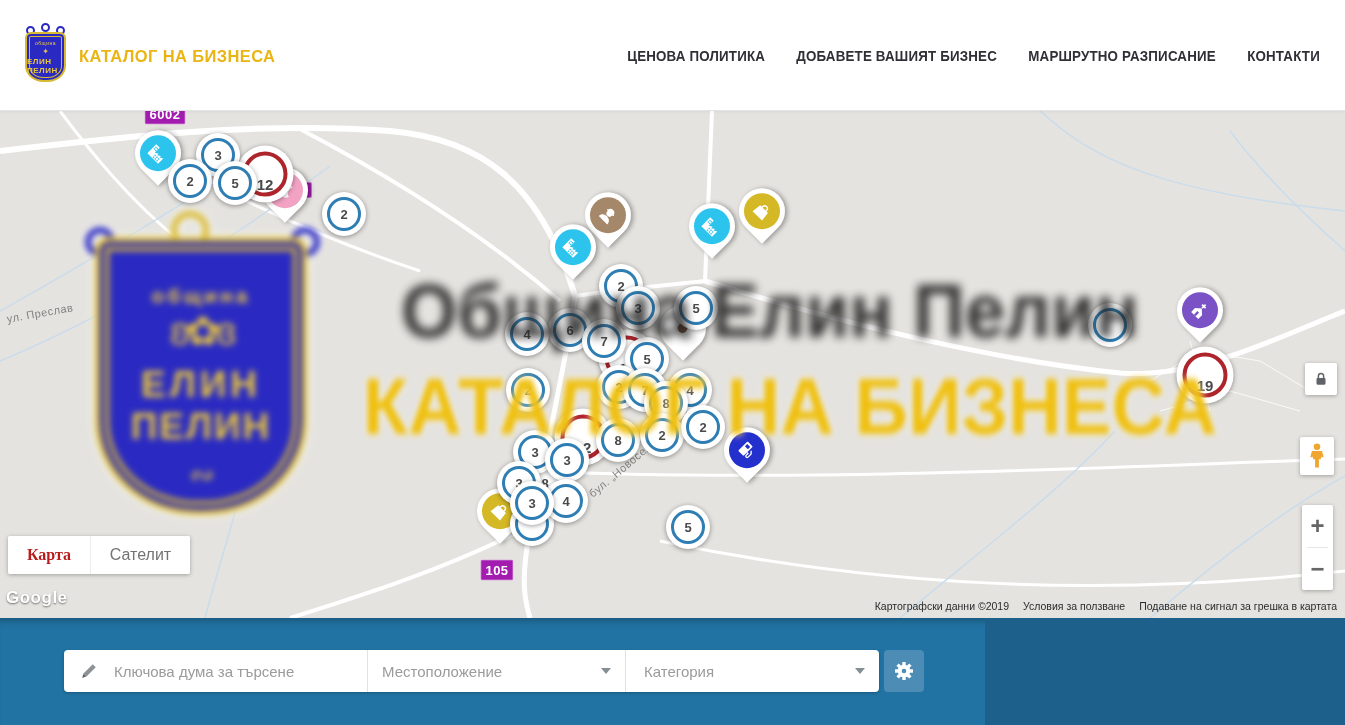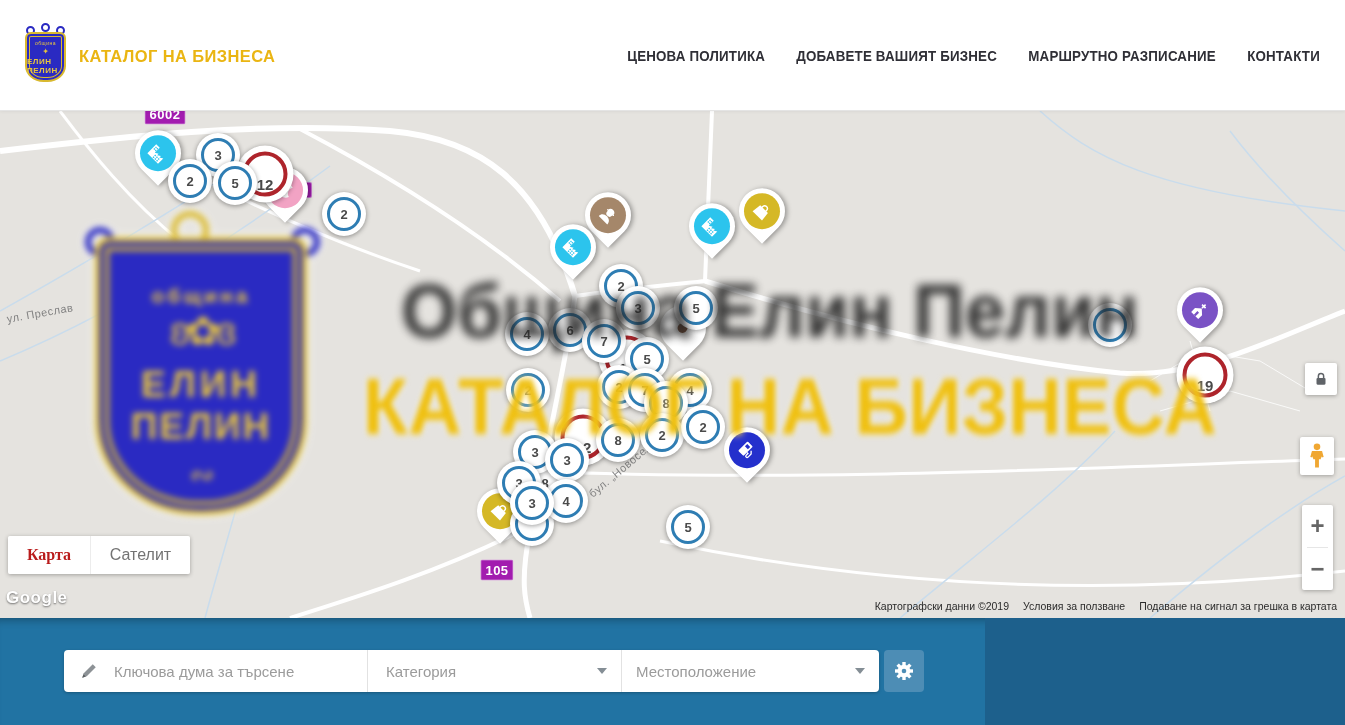--- a/index.html
+++ b/index.html
@@ -536,26 +536,26 @@
   <div class="darkpanel"></div>
 
   <div class="fields">
     <div class="field f-key">
       <svg width="18" height="18" viewBox="0 0 24 24">
         <path d="M3 21l2-6L17 3l4 4L9 19z" fill="#8d9296"></path>
         <path d="M3 21l1.6-4.8 3.2 3.2z" fill="#5c6063"></path>
       </svg>
       <input type="text" placeholder="Ключова дума за търсене" style="">
     </div>
+    <div class="field f-loc">
+      <span class="ph">Местоположение</span>
+      <span class="caret"></span>
+    </div>
     <div class="field f-cat">
       <span class="ph">Категория</span>
-      <span class="caret"></span>
-    </div>
-    <div class="field f-loc">
-      <span class="ph">Местоположение</span>
       <span class="caret"></span>
     </div>
   </div>
 
   <div class="gearbtn">
     <svg width="24" height="24" viewBox="0 0 24 24">
       <circle cx="12" cy="12" r="6.3" fill="#fff"></circle>
       <g stroke="#fff" stroke-width="3.4">
         <line x1="16.2" y1="12" x2="21" y2="12"></line>
           <line x1="14.97" y1="14.97" x2="18.36" y2="18.36"></line>

